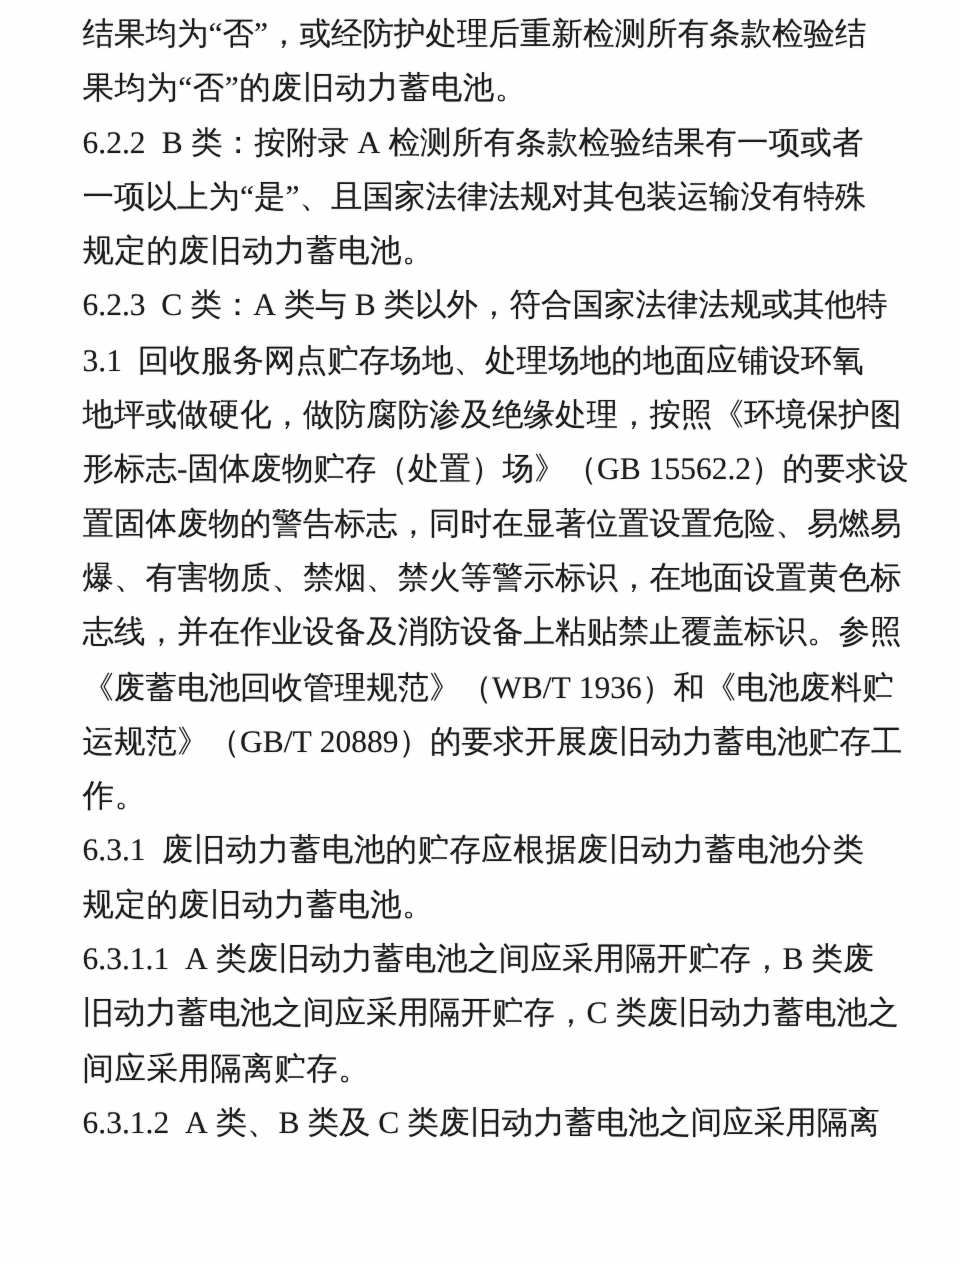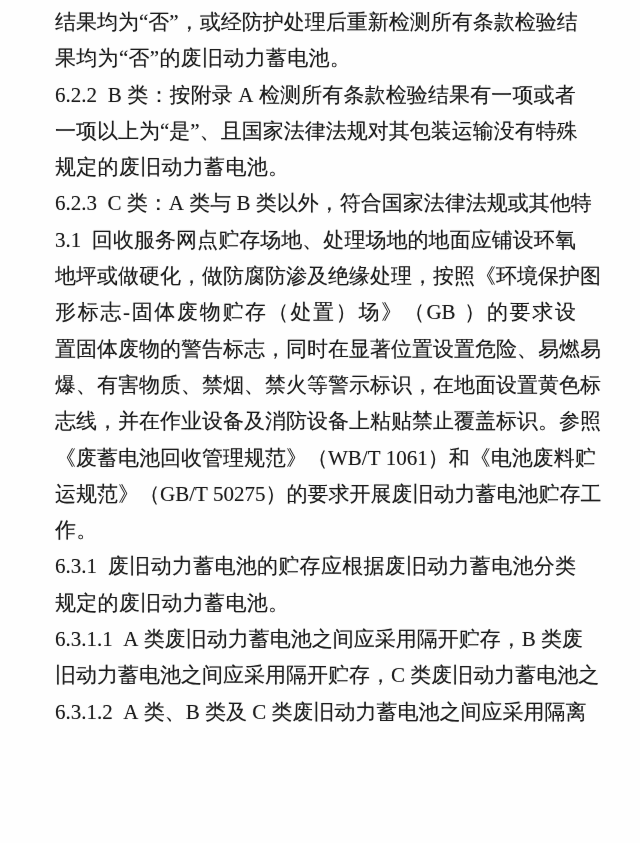--- a/index.html
+++ b/index.html
@@ -47,26 +47,27 @@
 <div class="page">
   <div class="doc">
     <p class="line just"><span>结</span><span>果</span><span>均</span><span>为</span><span>“</span><span>否</span><span>”</span><span>，</span><span>或</span><span>经</span><span>防</span><span>护</span><span>处</span><span>理</span><span>后</span><span>重</span><span>新</span><span>检</span><span>测</span><span>所</span><span>有</span><span>条</span><span>款</span><span>检</span><span>验</span><span>结</span></p>
     <p class="line">果均为“否”的废旧动力蓄电池。</p>
     <p class="line just"><span>6.2.2</span><span>  </span><span>B</span><span> </span><span>类</span><span>：</span><span>按</span><span>附</span><span>录</span><span> </span><span>A</span><span> </span><span>检</span><span>测</span><span>所</span><span>有</span><span>条</span><span>款</span><span>检</span><span>验</span><span>结</span><span>果</span><span>有</span><span>一</span><span>项</span><span>或</span><span>者</span></p>
     <p class="line just"><span>一</span><span>项</span><span>以</span><span>上</span><span>为</span><span>“</span><span>是</span><span>”</span><span>、</span><span>且</span><span>国</span><span>家</span><span>法</span><span>律</span><span>法</span><span>规</span><span>对</span><span>其</span><span>包</span><span>装</span><span>运</span><span>输</span><span>没</span><span>有</span><span>特</span><span>殊</span></p>
     <p class="line">规定的废旧动力蓄电池。</p>
     <p class="line just"><span>6.2.3</span><span>  </span><span>C</span><span> </span><span>类</span><span>：</span><span>A</span><span> </span><span>类</span><span>与</span><span> </span><span>B</span><span> </span><span>类</span><span>以</span><span>外</span><span>，</span><span>符</span><span>合</span><span>国</span><span>家</span><span>法</span><span>律</span><span>法</span><span>规</span><span>或</span><span>其</span><span>他</span><span>特</span></p>
     <p class="line just"><span>3.1</span><span>  </span><span>回</span><span>收</span><span>服</span><span>务</span><span>网</span><span>点</span><span>贮</span><span>存</span><span>场</span><span>地</span><span>、</span><span>处</span><span>理</span><span>场</span><span>地</span><span>的</span><span>地</span><span>面</span><span>应</span><span>铺</span><span>设</span><span>环</span><span>氧</span></p>
     <p class="line just"><span>地</span><span>坪</span><span>或</span><span>做</span><span>硬</span><span>化</span><span>，</span><span>做</span><span>防</span><span>腐</span><span>防</span><span>渗</span><span>及</span><span>绝</span><span>缘</span><span>处</span><span>理</span><span>，</span><span>按</span><span>照</span><span>《</span><span>环</span><span>境</span><span>保</span><span>护</span><span>图</span></p>
-    <p class="line just"><span>形</span><span>标</span><span>志</span><span>-</span><span>固</span><span>体</span><span>废</span><span>物</span><span>贮</span><span>存</span><span>（</span><span>处</span><span>置</span><span>）</span><span>场</span><span>》</span><span>（</span><span>GB</span><span> </span><span>）</span><span>的</span><span>要</span><span>求</span><span>设</span></p>
+    <p class="line just"><span>形</span><span>标</span><span>志</span><span>-</span><span>固</span><span>体</span><span>废</span><span>物</span><span>贮</span><span>存</span><span>（</span><span>处</span><span>置</span><span>）</span><span>场</span><span>》</span><span>（</span><span>GB</span><span> </span><span>15562.2</span><span>）</span><span>的</span><span>要</span><span>求</span><span>设</span></p>
     <p class="line just"><span>置</span><span>固</span><span>体</span><span>废</span><span>物</span><span>的</span><span>警</span><span>告</span><span>标</span><span>志</span><span>，</span><span>同</span><span>时</span><span>在</span><span>显</span><span>著</span><span>位</span><span>置</span><span>设</span><span>置</span><span>危</span><span>险</span><span>、</span><span>易</span><span>燃</span><span>易</span></p>
     <p class="line just"><span>爆</span><span>、</span><span>有</span><span>害</span><span>物</span><span>质</span><span>、</span><span>禁</span><span>烟</span><span>、</span><span>禁</span><span>火</span><span>等</span><span>警</span><span>示</span><span>标</span><span>识</span><span>，</span><span>在</span><span>地</span><span>面</span><span>设</span><span>置</span><span>黄</span><span>色</span><span>标</span></p>
     <p class="line just"><span>志</span><span>线</span><span>，</span><span>并</span><span>在</span><span>作</span><span>业</span><span>设</span><span>备</span><span>及</span><span>消</span><span>防</span><span>设</span><span>备</span><span>上</span><span>粘</span><span>贴</span><span>禁</span><span>止</span><span>覆</span><span>盖</span><span>标</span><span>识</span><span>。</span><span>参</span><span>照</span></p>
-    <p class="line just"><span>《</span><span>废</span><span>蓄</span><span>电</span><span>池</span><span>回</span><span>收</span><span>管</span><span>理</span><span>规</span><span>范</span><span>》</span><span>（</span><span>WB/T</span><span> </span><span>1061</span><span>）</span><span>和</span><span>《</span><span>电</span><span>池</span><span>废</span><span>料</span><span>贮</span></p>
-    <p class="line just"><span>运</span><span>规</span><span>范</span><span>》</span><span>（</span><span>GB/T</span><span> </span><span>50275</span><span>）</span><span>的</span><span>要</span><span>求</span><span>开</span><span>展</span><span>废</span><span>旧</span><span>动</span><span>力</span><span>蓄</span><span>电</span><span>池</span><span>贮</span><span>存</span><span>工</span></p>
+    <p class="line just"><span>《</span><span>废</span><span>蓄</span><span>电</span><span>池</span><span>回</span><span>收</span><span>管</span><span>理</span><span>规</span><span>范</span><span>》</span><span>（</span><span>WB/T</span><span> </span><span>1936</span><span>）</span><span>和</span><span>《</span><span>电</span><span>池</span><span>废</span><span>料</span><span>贮</span></p>
+    <p class="line just"><span>运</span><span>规</span><span>范</span><span>》</span><span>（</span><span>GB/T</span><span> </span><span>20889</span><span>）</span><span>的</span><span>要</span><span>求</span><span>开</span><span>展</span><span>废</span><span>旧</span><span>动</span><span>力</span><span>蓄</span><span>电</span><span>池</span><span>贮</span><span>存</span><span>工</span></p>
     <p class="line">作。</p>
     <p class="line just"><span>6.3.1</span><span>  </span><span>废</span><span>旧</span><span>动</span><span>力</span><span>蓄</span><span>电</span><span>池</span><span>的</span><span>贮</span><span>存</span><span>应</span><span>根</span><span>据</span><span>废</span><span>旧</span><span>动</span><span>力</span><span>蓄</span><span>电</span><span>池</span><span>分</span><span>类</span></p>
     <p class="line">规定的废旧动力蓄电池。</p>
     <p class="line just"><span>6.3.1.1</span><span>  </span><span>A</span><span> </span><span>类</span><span>废</span><span>旧</span><span>动</span><span>力</span><span>蓄</span><span>电</span><span>池</span><span>之</span><span>间</span><span>应</span><span>采</span><span>用</span><span>隔</span><span>开</span><span>贮</span><span>存</span><span>，</span><span>B</span><span> </span><span>类</span><span>废</span></p>
     <p class="line just"><span>旧</span><span>动</span><span>力</span><span>蓄</span><span>电</span><span>池</span><span>之</span><span>间</span><span>应</span><span>采</span><span>用</span><span>隔</span><span>开</span><span>贮</span><span>存</span><span>，</span><span>C</span><span> </span><span>类</span><span>废</span><span>旧</span><span>动</span><span>力</span><span>蓄</span><span>电</span><span>池</span><span>之</span></p>
+    <p class="line">间应采用隔离贮存。</p>
     <p class="line just"><span>6.3.1.2</span><span>  </span><span>A</span><span> </span><span>类</span><span>、</span><span>B</span><span> </span><span>类</span><span>及</span><span> </span><span>C</span><span> </span><span>类</span><span>废</span><span>旧</span><span>动</span><span>力</span><span>蓄</span><span>电</span><span>池</span><span>之</span><span>间</span><span>应</span><span>采</span><span>用</span><span>隔</span><span>离</span></p>
   </div>
 </div>
 
 </body></html>

